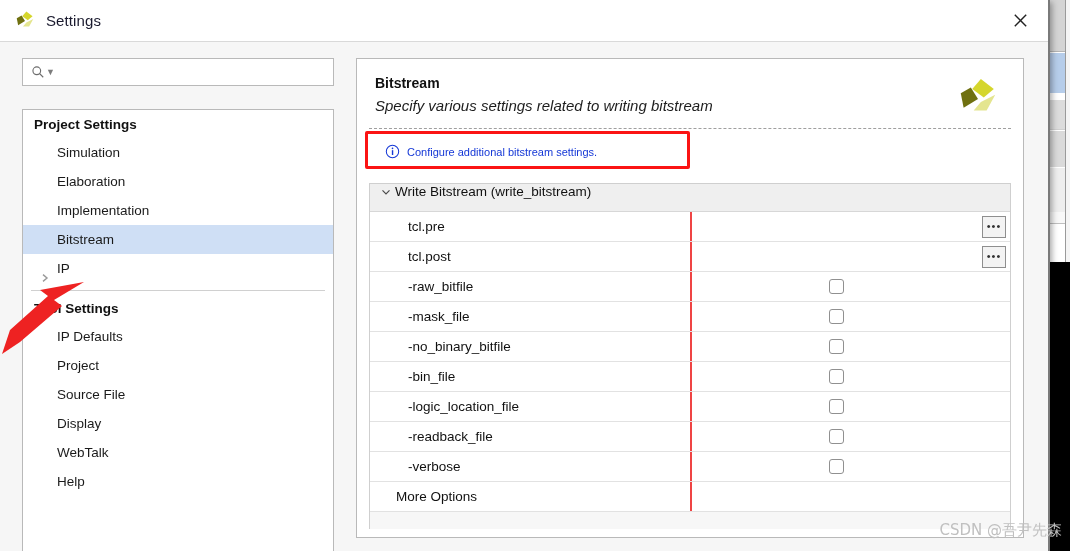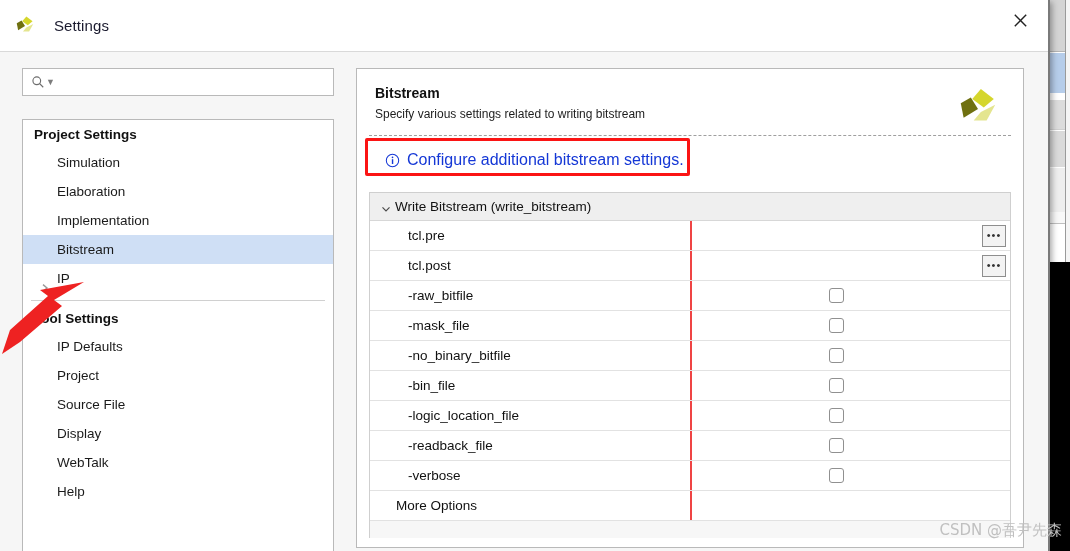--- a/index.html
+++ b/index.html
@@ -80,28 +80,27 @@
     width: 1050px;
     height: 551px;
     background: #f6f6f6;
     border-right: 2px solid #7a7a7a;
     box-sizing: border-box;
     box-shadow: 2px 2px 6px rgba(0,0,0,0.35);
   }
 
   .titlebar {
     position: relative;
-    height: 52px;
+    height: 42px;
     background: #ffffff;
     border-bottom: 1px solid #d9d9d9;
     display: flex;
     align-items: center;
     padding-left: 14px;
     box-sizing: border-box;
-    gap: 8px;
   }
   .title-logo { width: 22px; height: 22px; flex: none; margin-right: 10px; }
   .title-text {
     font-size: 15px;
     color: #1a1a2e;
     letter-spacing: .1px;
   }
   .close-btn {
     position: absolute;
     right: 0px; top: 0px;
@@ -206,22 +205,23 @@
     position: relative;
     padding: 16px 18px 14px 18px;
   }
   .panel-title {
     font-size: 14px;
     font-weight: bold;
     color: #101010;
     margin-bottom: 6px;
   }
   .panel-sub {
-    font-size: 12px;
+    font-size: 15px;
     color: #1d1d1d;
+    font-style: italic;
   }
   .panel-logo {
     position: absolute;
     right: 22px; top: 17px;
     width: 46px; height: 46px;
   }
   .dashed-rule {
     border-top: 1px dashed #9f9f9f;
     margin: 0 12px;
   }
@@ -231,21 +231,21 @@
     padding: 13px 0 12px 20px;
   }
   .info-link-wrap {
     display: inline-flex;
     align-items: center;
     gap: 7px;
     padding: 2px 10px 3px 8px;
   }
   .info-icon { width: 15px; height: 15px; flex:none; }
   .info-link {
-    font-size: 16px;
+    font-size: 11px;
     color: #1437d6;
   }
   .redbox {
     position: absolute;
     left: 8px; top: 2px;
     width: 325px; height: 38px;
     border: 3px solid #fb1414;
     border-radius: 2px;
     box-sizing: border-box;
     pointer-events: none;
@@ -256,21 +256,21 @@
     margin: 8px 12px 0 12px;
     border: 1px solid #cfcfcf;
     border-bottom: none;
     box-sizing: border-box;
     background: #ffffff;
   }
   .sect-head {
     background: #efefef;
     height: 28px;
     display: flex;
-    align-items: center;
+    align-items: flex-start;
     padding-left: 10px;
     border-bottom: 1px solid #d7d7d7;
     box-sizing: border-box;
   }
   .sect-head .chev { width: 12px; height: 12px; margin-right: 3px; flex:none;}
   .sect-head-label {
     font-size: 13.5px;
     color: #111;
   }
   .opt-row {

